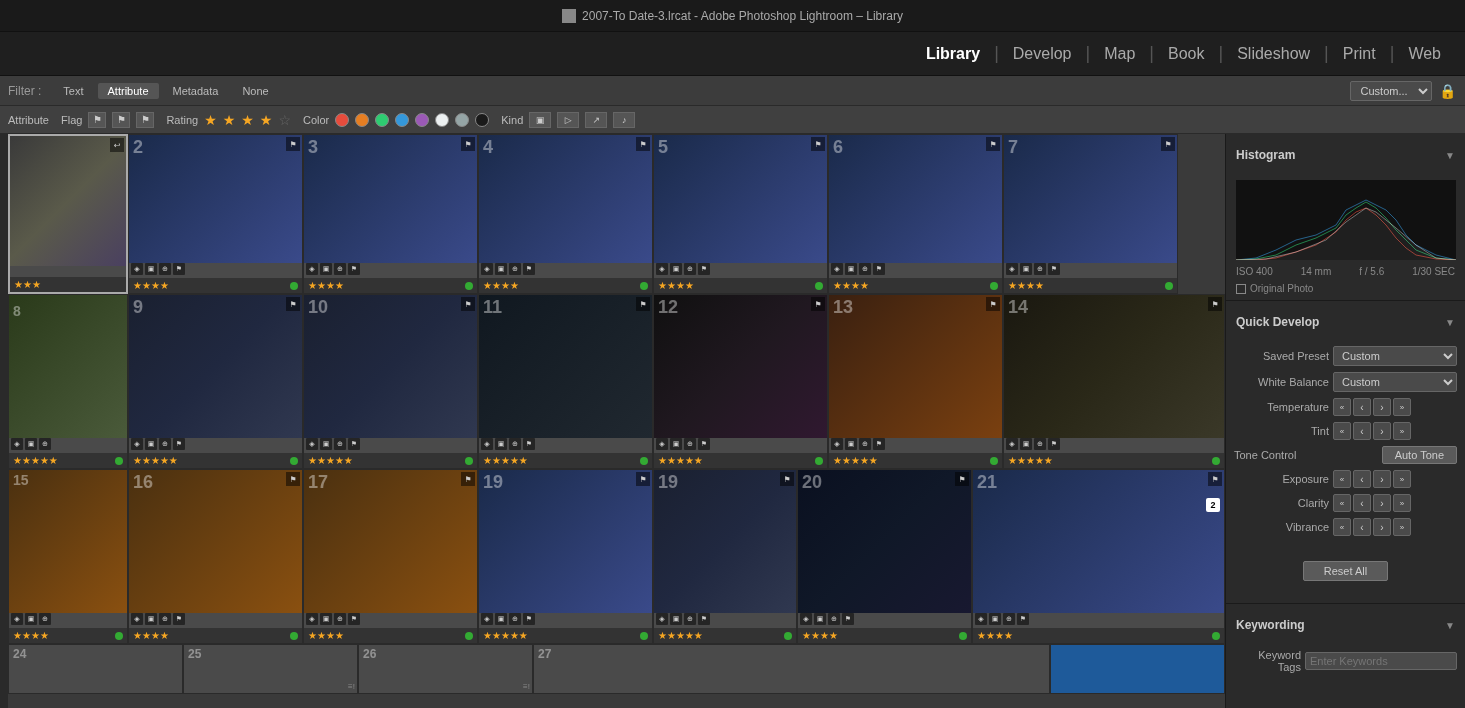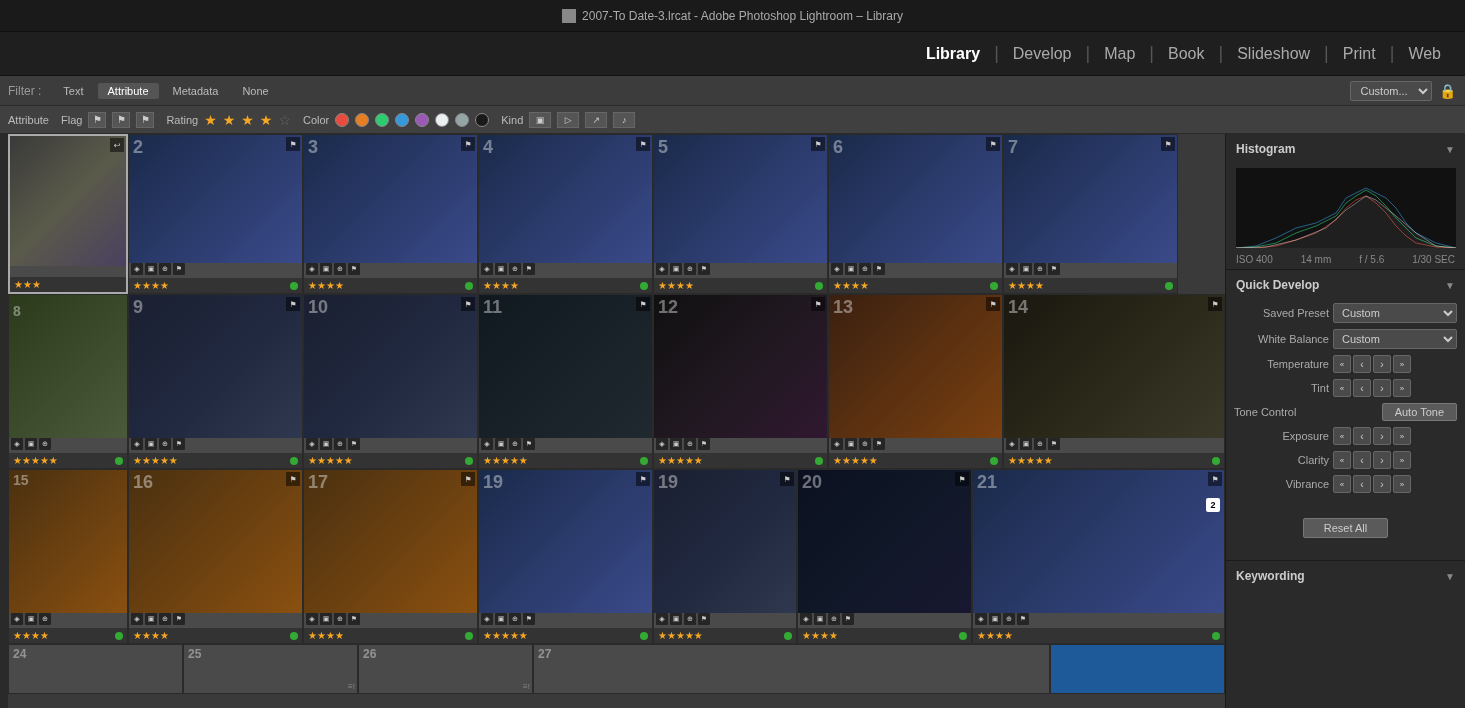--- a/index.html
+++ b/index.html
@@ -279,21 +279,21 @@
 
     
     #histogram-section {
       background: #2a2a2a;
       border-bottom: 1px solid #1a1a1a;
     }
     .section-header {
       display: flex;
       align-items: center;
       justify-content: space-between;
-      padding: 8px 10px;
+      padding: 14px 10px;
       background: #2a2a2a;
       cursor: pointer;
       font-size: 12px;
       color: #ccc;
       font-weight: bold;
     }
     .section-header .chevron { color: #888; font-size: 10px; }
     .histogram-canvas {
       width: 220px;
       height: 80px;
@@ -940,20 +940,24 @@
 
           <polyline points="0,80 30,79 60,72 90,60 110,42 120,35 130,28 140,32 160,48 180,65 200,78 220,80" fill="rgba(255,255,255,0.15)" stroke="#fff" stroke-width="1" opacity="0.4"></polyline>
         </svg>
       </div>
       <div class="histogram-info">
         <span>ISO 400</span>
         <span>14 mm</span>
         <span>f / 5.6</span>
         <span>1/30 SEC</span>
       </div>
+      <div class="histogram-original">
+        <div class="checkbox-sm"></div>
+        <span>Original Photo</span>
+      </div>
     </div>
 
     <div id="quick-develop-section">
       <div class="section-header">
         <span>Quick Develop</span>
         <span class="chevron">▼</span>
       </div>
 
       <div class="qd-row">
         <span class="qd-label">Saved Preset</span>
@@ -1025,16 +1029,20 @@
       </div>
 
       <button class="reset-all-btn">Reset All</button>
     </div>
 
     <div id="keywording-section">
       <div class="section-header">
         <span>Keywording</span>
         <span class="chevron">▼</span>
       </div>
+      <div class="keyword-row">
+        <span class="keyword-label">Keyword Tags</span>
+        <input class="keyword-input" type="text" placeholder="Enter Keywords" style="">
+      </div>
     </div>
 
   </div>
 </div>
 
 </body></html>

